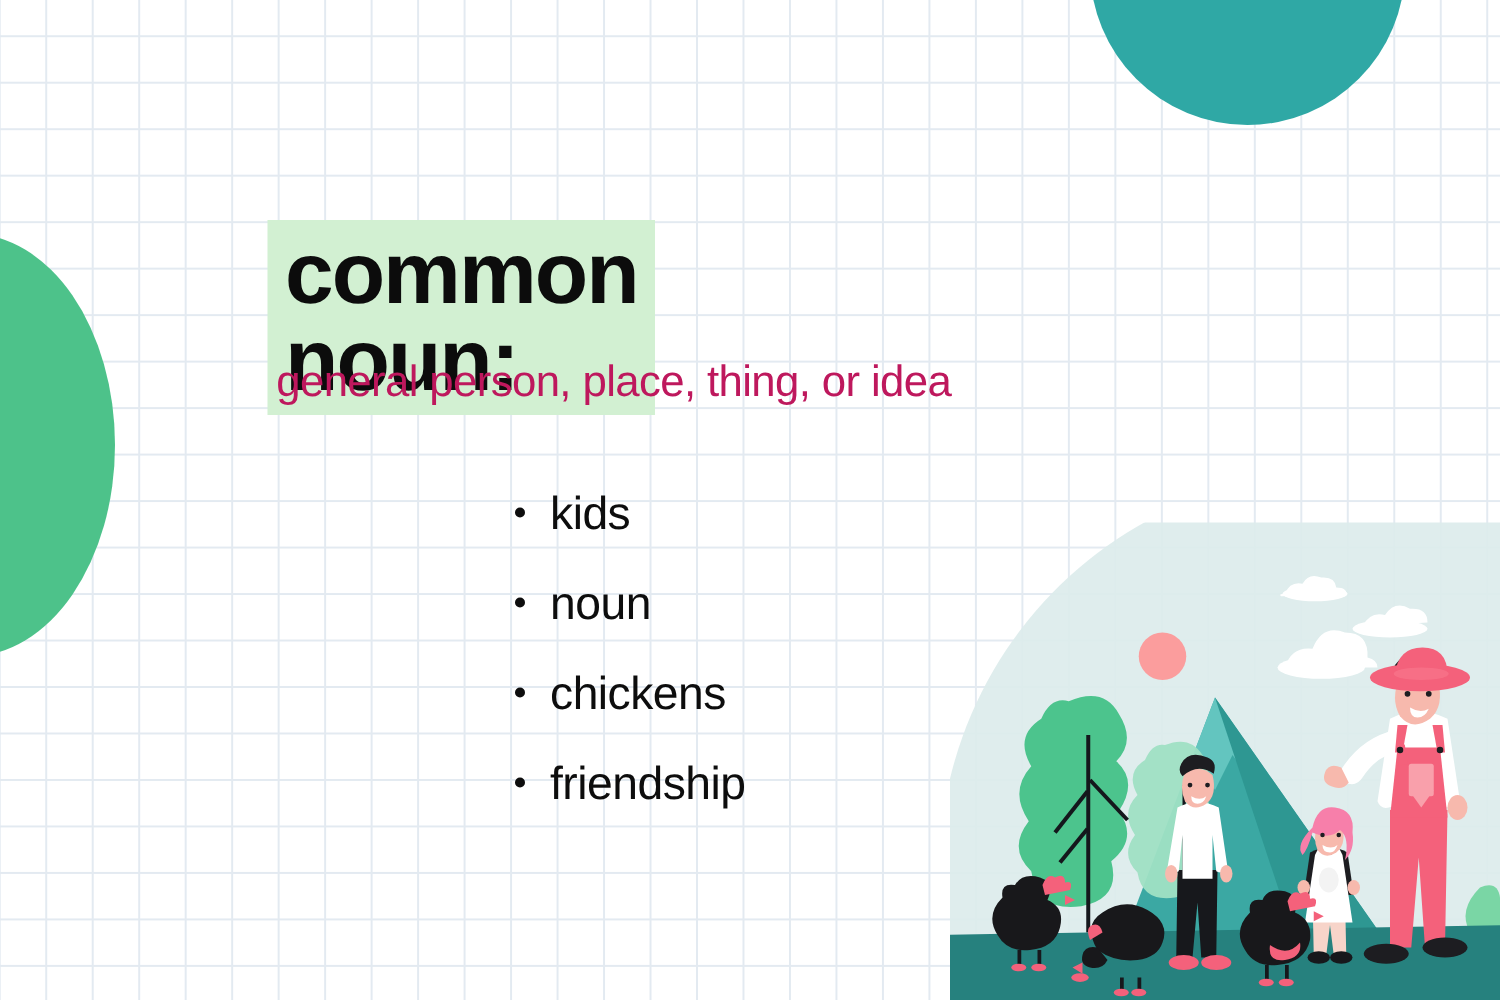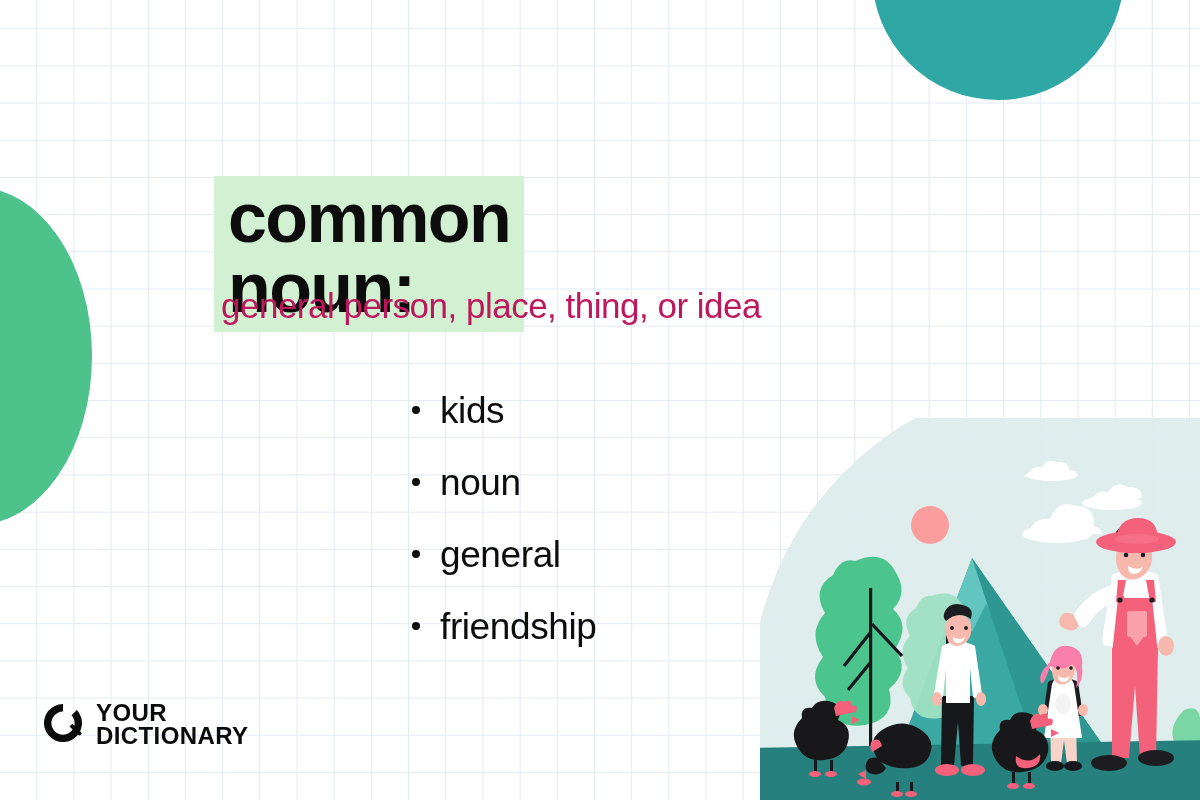--- a/index.html
+++ b/index.html
@@ -333,35 +333,23 @@
       <li class="bullet-row">
         <span class="bullet-dot"></span>
         <span class="bullet-label">kids</span>
       </li>
       <li class="bullet-row">
         <span class="bullet-dot"></span>
         <span class="bullet-label">noun</span>
       </li>
       <li class="bullet-row">
         <span class="bullet-dot"></span>
-        <span class="bullet-label">general</span>
+        <span class="bullet-label">chickens</span>
       </li>
       <li class="bullet-row">
         <span class="bullet-dot"></span>
         <span class="bullet-label">friendship</span>
       </li>
     </ul>
   </div>
 
-  <div class="logo">
-    <span class="logo-mark">
-      <svg width="42" height="42" viewBox="0 0 42 42" xmlns="http://www.w3.org/2000/svg">
-        <path d="M21,2 a19,19 0 1,0 13.9,6.05 l-5.4,5.2 a11.6,11.6 0 1,1 -8.5,-3.7 Z" fill="#0b0b0b"></path>
-        <path d="M27.5,24.5 l8.5,8.2 a2,2 0 0,0 2.9,-2.8 l-8.5,-8.2 Z" fill="#0b0b0b"></path>
-      </svg>
-    </span>
-    <span class="logo-words">
-      <span class="logo-line logo-line-1">YOUR</span>
-      <span class="logo-line logo-line-2">DICTIONARY</span>
-    </span>
-  </div>
 
 </div>
 
 </body></html>

